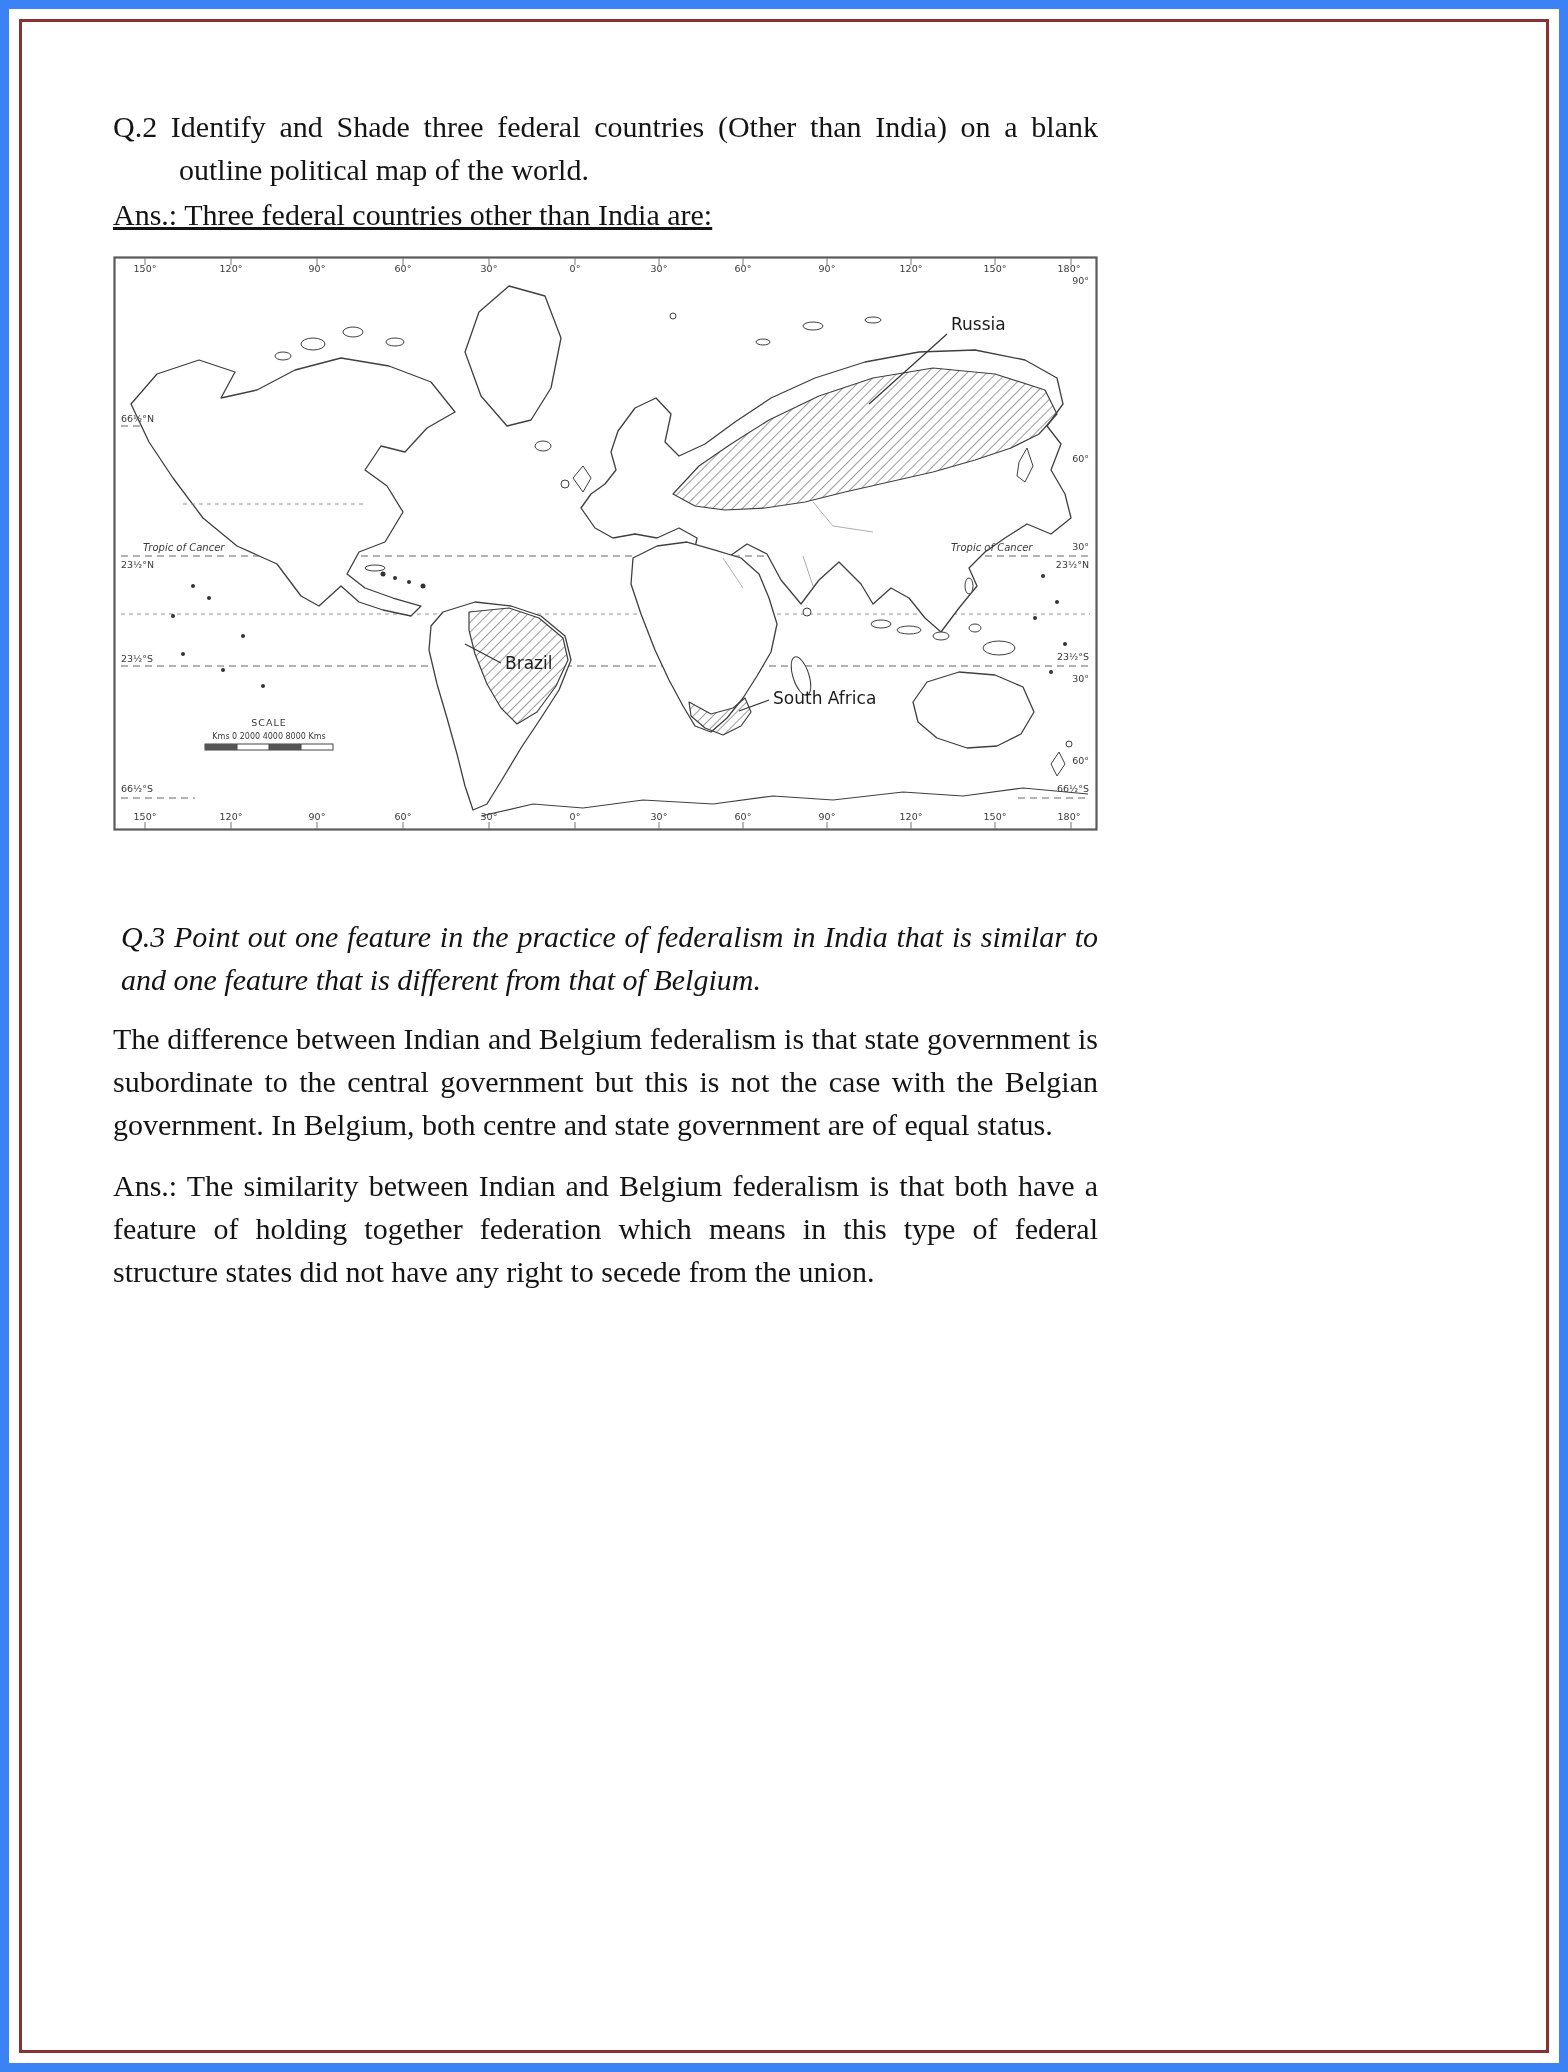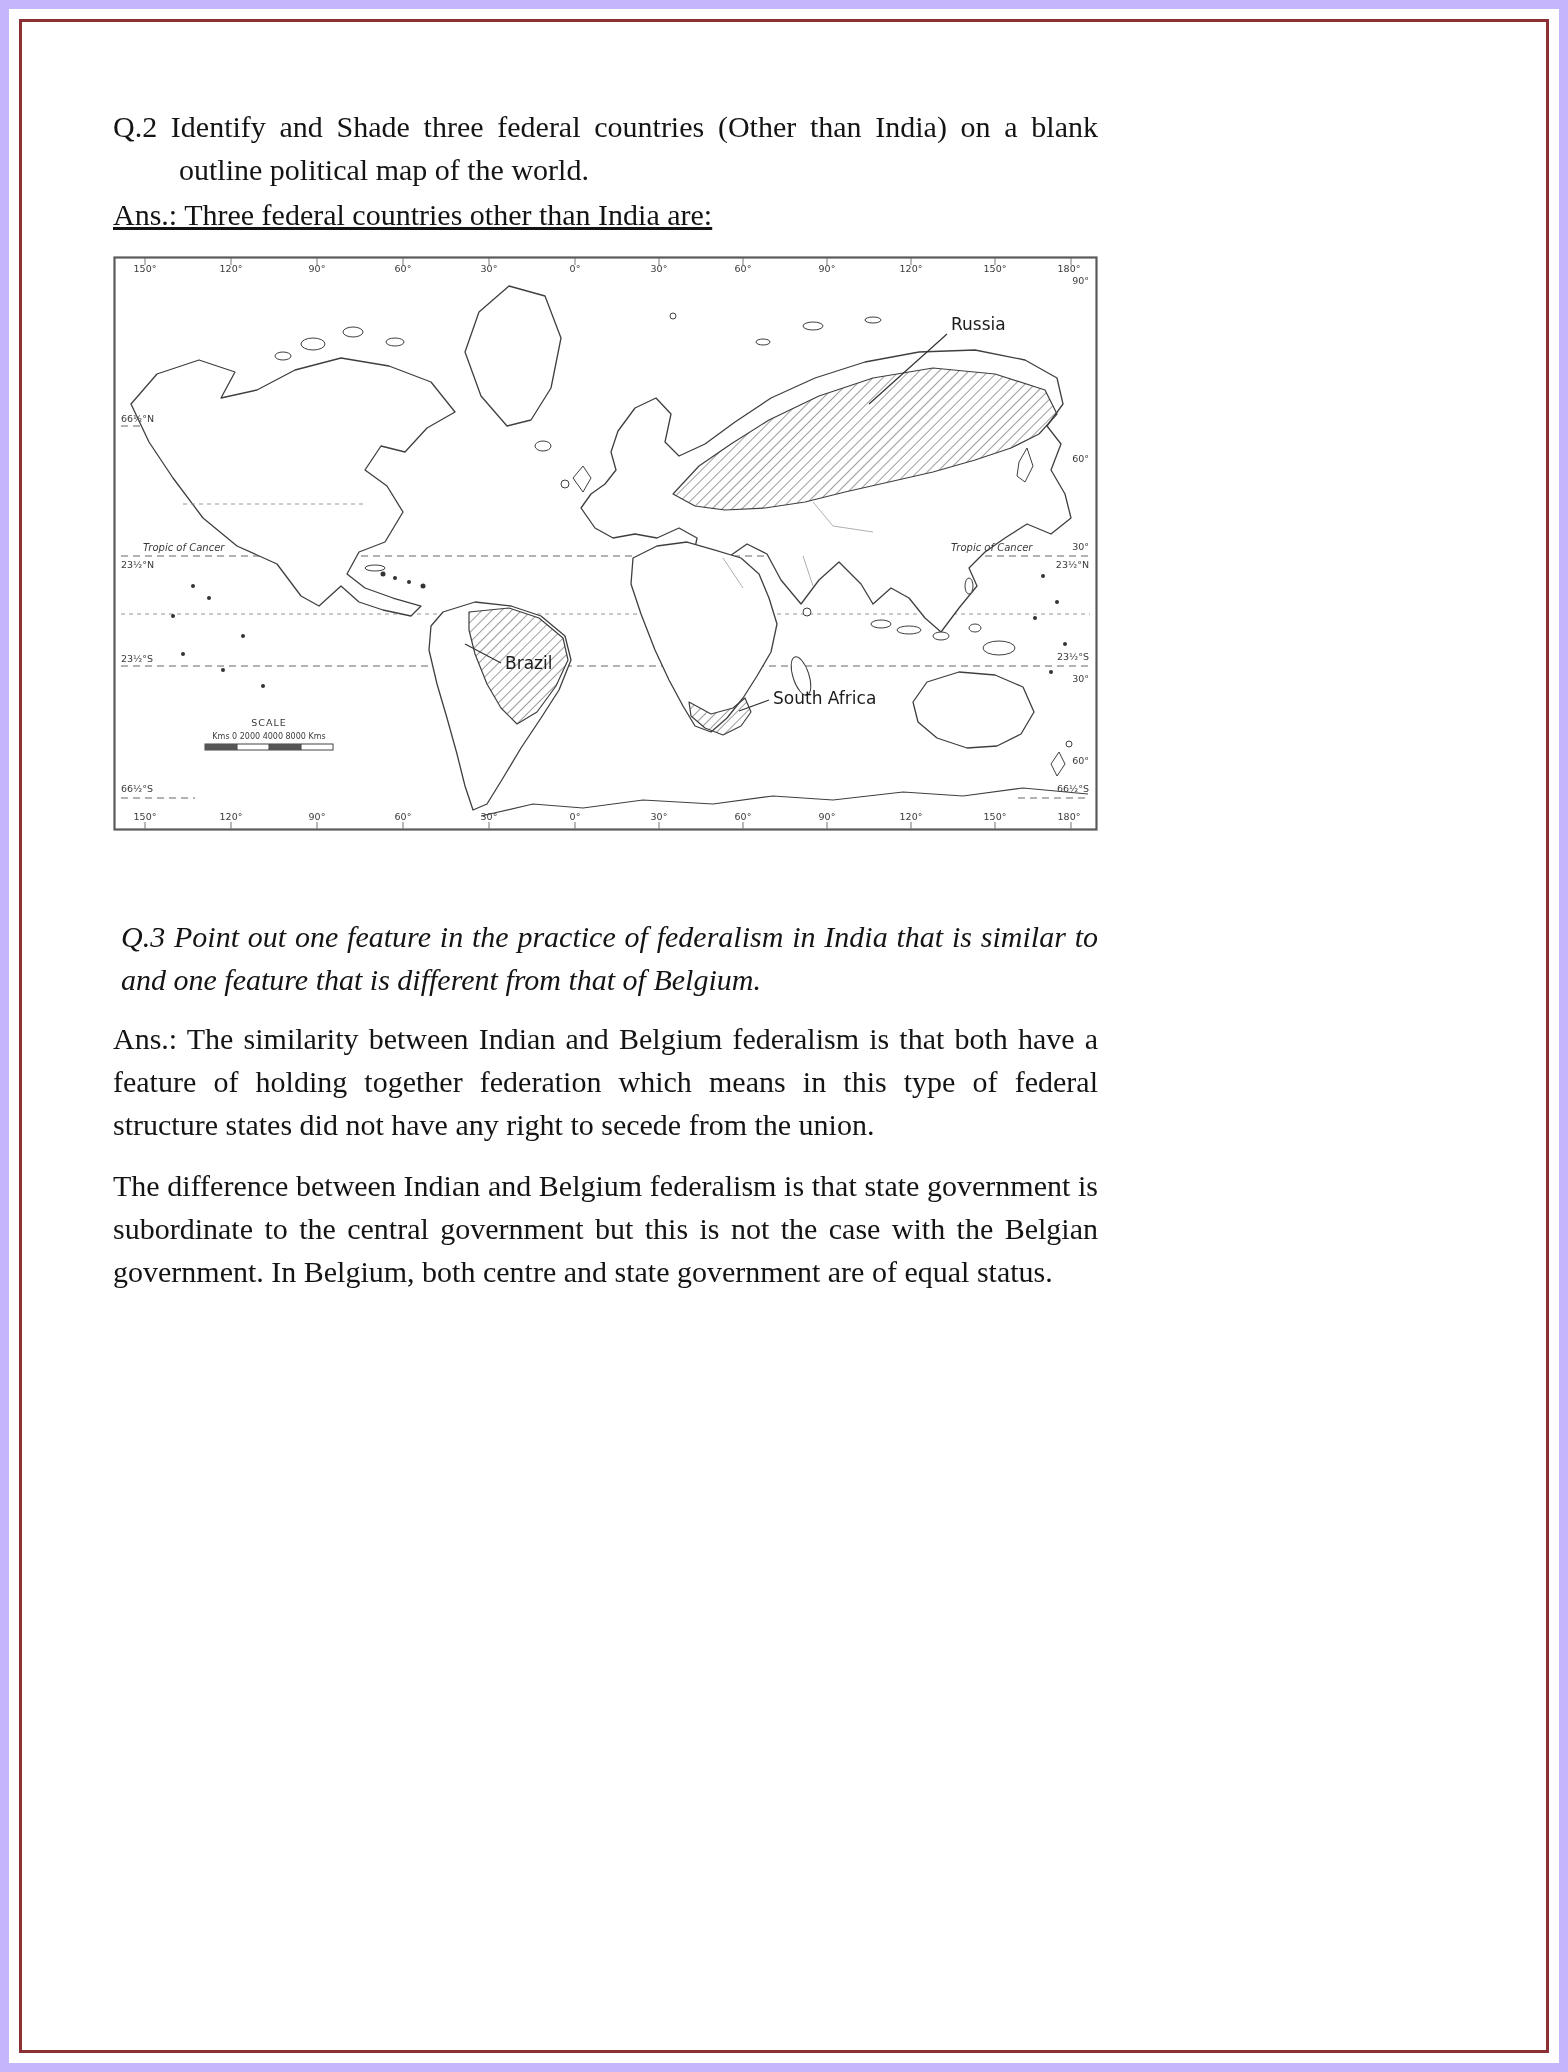--- a/index.html
+++ b/index.html
@@ -1,18 +1,18 @@
 <!DOCTYPE html>
 <html><head>
 <meta charset="utf-8">
 <style>
   html,body { margin:0; padding:0; background:#ffffff; }
   .page {
     width:1568px; height:2072px; position:relative; background:#ffffff;
-    border:9px solid #c4b5fd; box-sizing:border-box; overflow:hidden;
+    border:9px solid #3b82f6; box-sizing:border-box; overflow:hidden;
     font-family:"Liberation Serif", serif; color:#141414;
   }
   .frame-inner {
     position:absolute; inset:10px; border:3px solid #8a3134; pointer-events:none;
   }
   .content {
     position:relative; padding:96px 0 0 104px; width:985px;
   }
   p { margin:0; font-size:30px; line-height:43px; text-align:justify; }
   .q2 { padding-left:66px; text-indent:-66px; margin-bottom:2px; }
@@ -189,17 +189,17 @@
             <rect x="92" y="488" width="128" height="6" fill="none" stroke="#444" stroke-width="1"></rect>
             <rect x="92" y="488" width="32" height="6" fill="#555"></rect>
             <rect x="156" y="488" width="32" height="6" fill="#555"></rect>
             <path d="M124,488 V494 M156,488 V494 M188,488 V494" stroke="#444" stroke-width="1"></path>
           </g>
         </g>
       </svg>
     </figure>
 
     <p class="q3">Q.3 Point out one feature in the practice of federalism in India that is similar to and one feature that is different from that of Belgium.</p>
+    <p class="a-par">The difference between Indian and Belgium federalism is that state government is subordinate to the central government but this is not the case with the Belgian government. In Belgium, both centre and state government are of equal status.</p>
     <p class="a-par">Ans.:  The similarity between Indian and Belgium federalism is that both have a feature of holding together federation which means in this type of federal structure states did not have any right to secede from the union.</p>
-    <p class="a-par">The difference between Indian and Belgium federalism is that state government is subordinate to the central government but this is not the case with the Belgian government. In Belgium, both centre and state government are of equal status.</p>
 
   </div>
 </div>
 
 </body></html>

